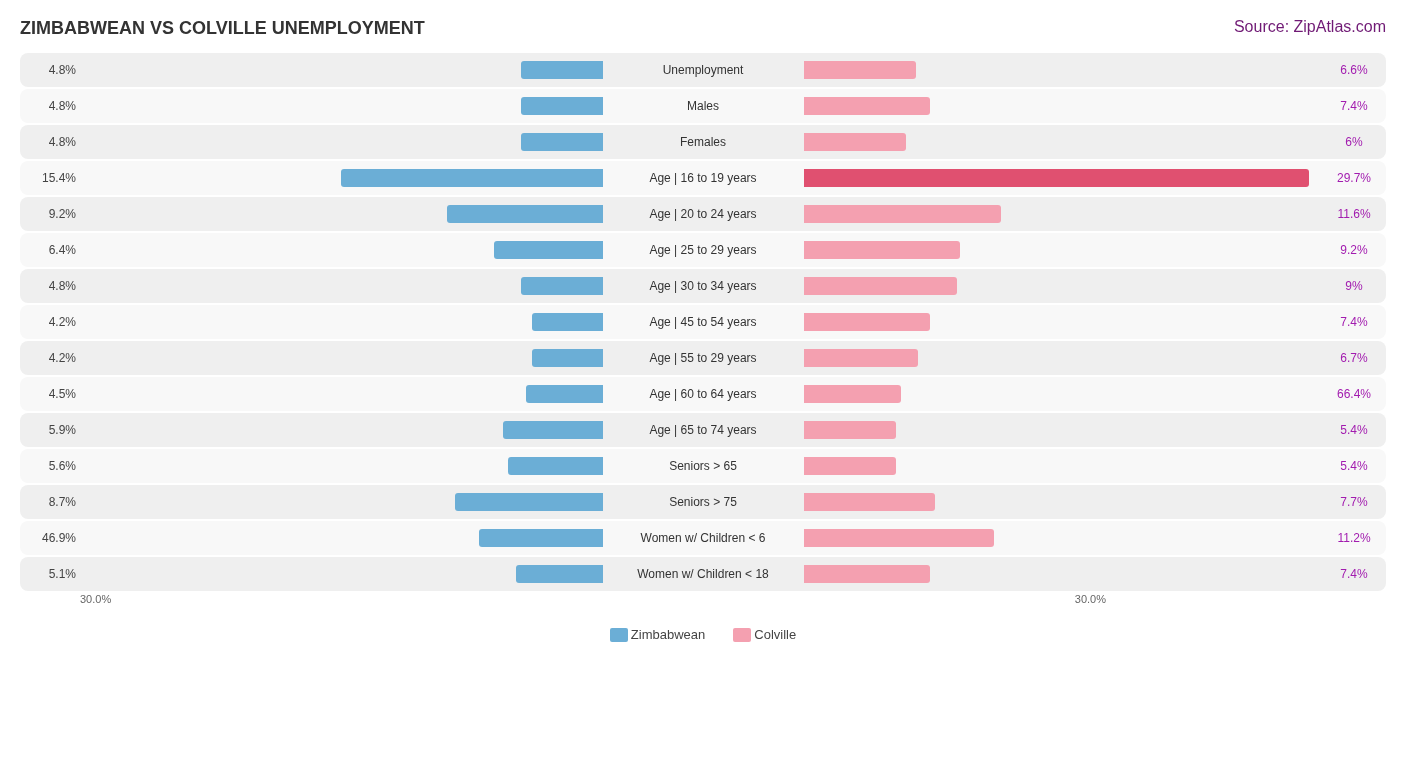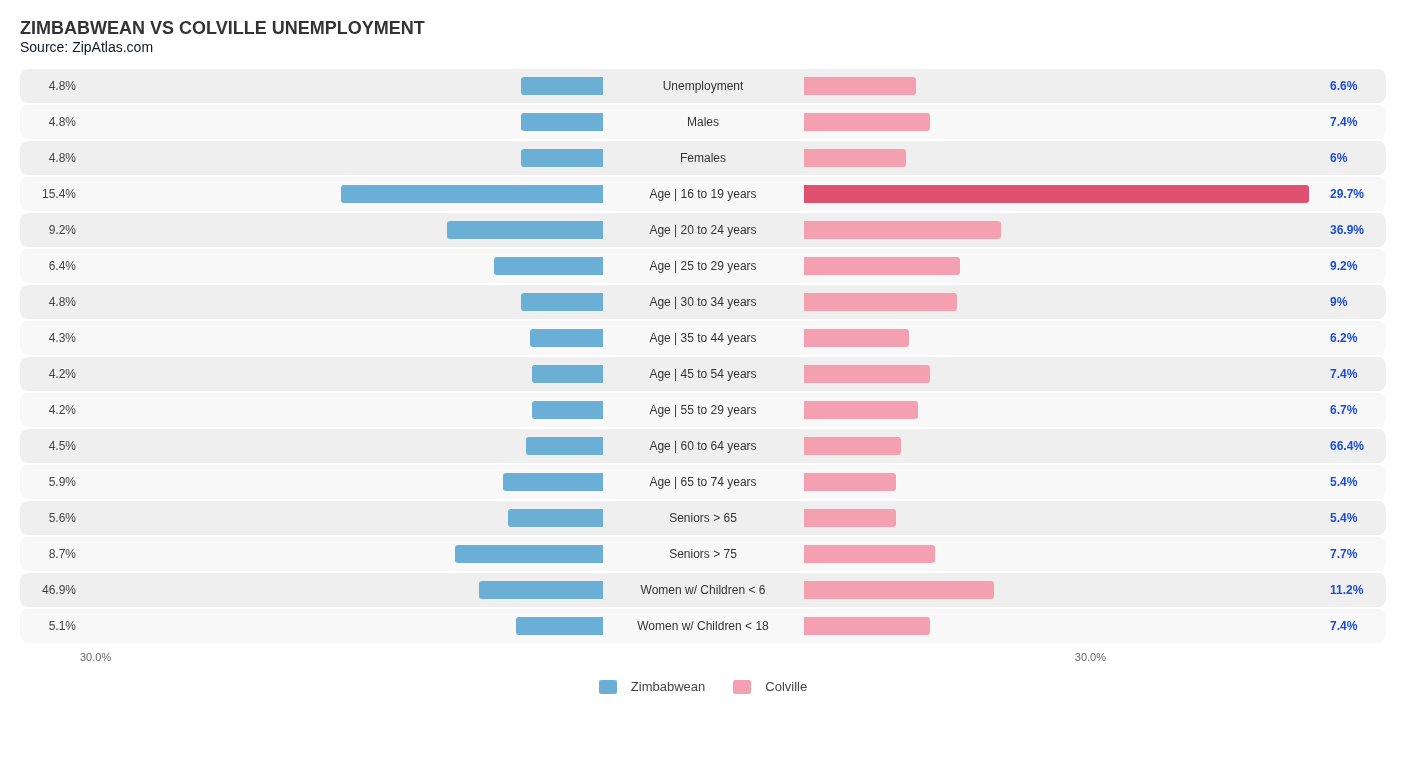--- a/index.html
+++ b/index.html
@@ -12,31 +12,30 @@
     .chart-container {
       width: 1406px;
       padding: 18px 20px 10px 20px;
       background: #fff;
     }
     .chart-header {
       display: flex;
       justify-content: space-between;
       align-items: flex-start;
       margin-bottom: 14px;
-      flex-direction: column;
     }
     .chart-title {
       font-size: 18px;
       font-weight: bold;
       color: #333;
       text-transform: uppercase;
     }
     .chart-source {
-      font-size: 14px;
-      color: #0f172a;
+      font-size: 16px;
+      color: #701a75;
     }
     .chart-area {
       width: 100%;
       position: relative;
     }
     .bar-row {
       display: flex;
       align-items: center;
       height: 34px;
       margin-bottom: 2px;
@@ -91,54 +90,52 @@
       align-items: center;
       height: 18px;
     }
     .bar-right {
       height: 18px;
       background: #f4a0b0;
       border-radius: 0 3px 3px 0;
     }
     .val-right {
       width: 52px;
-      text-align: left;
+      text-align: center;
       font-size: 12px;
-      color: #1d4ed8;
+      color: #a21caf;
       flex-shrink: 0;
       padding-left: 4px;
-      font-weight: bold;
     }
 
     
     
     
 
     .legend {
       display: flex;
       justify-content: center;
       align-items: center;
       gap: 28px;
       margin-top: 10px;
       font-size: 13px;
       color: #444;
     }
     .legend-item {
       display: flex;
       align-items: center;
-      gap: 14px;
+      gap: 3px;
     }
     .legend-swatch {
       width: 18px;
       height: 14px;
       border-radius: 2px;
     }
     .axis-row {
       display: flex;
-      align-items: center;
       width: 100%;
       padding: 0 8px;
       height: 24px;
     }
     .axis-left-space { width: 52px; flex-shrink: 0; }
     .axis-bars {
       flex: 1;
       display: flex;
       justify-content: space-between;
       font-size: 11px;
@@ -216,21 +213,21 @@
       <div class="bar-row">
     <div class="row-inner">
       <div class="val-left">9.2%</div>
       <div class="bar-left-wrap">
         <div class="bar-left" style="width:156px;background:#6baed6;"></div>
       </div>
       <div class="row-label">Age | 20 to 24 years</div>
       <div class="bar-right-wrap">
         <div class="bar-right" style="width:197px;background:#f4a0b0;"></div>
       </div>
-      <div class="val-right">36.9%</div>
+      <div class="val-right">11.6%</div>
     </div>
   </div>
       <div class="bar-row">
     <div class="row-inner">
       <div class="val-left">6.4%</div>
       <div class="bar-left-wrap">
         <div class="bar-left" style="width:109px;background:#6baed6;"></div>
       </div>
       <div class="row-label">Age | 25 to 29 years</div>
       <div class="bar-right-wrap">
@@ -243,33 +240,20 @@
     <div class="row-inner">
       <div class="val-left">4.8%</div>
       <div class="bar-left-wrap">
         <div class="bar-left" style="width:82px;background:#6baed6;"></div>
       </div>
       <div class="row-label">Age | 30 to 34 years</div>
       <div class="bar-right-wrap">
         <div class="bar-right" style="width:153px;background:#f4a0b0;"></div>
       </div>
       <div class="val-right">9%</div>
-    </div>
-  </div>
-      <div class="bar-row">
-    <div class="row-inner">
-      <div class="val-left">4.3%</div>
-      <div class="bar-left-wrap">
-        <div class="bar-left" style="width:73px;background:#6baed6;"></div>
-      </div>
-      <div class="row-label">Age | 35 to 44 years</div>
-      <div class="bar-right-wrap">
-        <div class="bar-right" style="width:105px;background:#f4a0b0;"></div>
-      </div>
-      <div class="val-right">6.2%</div>
     </div>
   </div>
       <div class="bar-row">
     <div class="row-inner">
       <div class="val-left">4.2%</div>
       <div class="bar-left-wrap">
         <div class="bar-left" style="width:71px;background:#6baed6;"></div>
       </div>
       <div class="row-label">Age | 45 to 54 years</div>
       <div class="bar-right-wrap">

